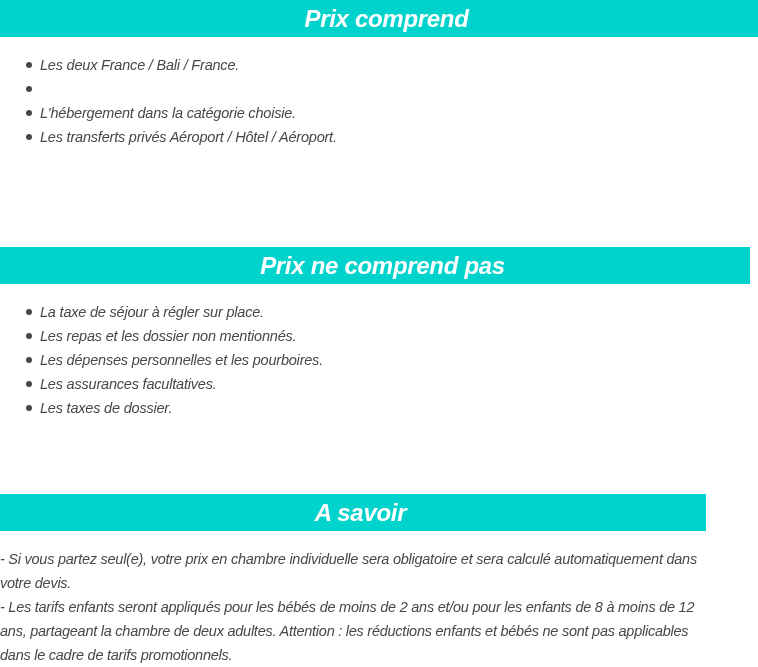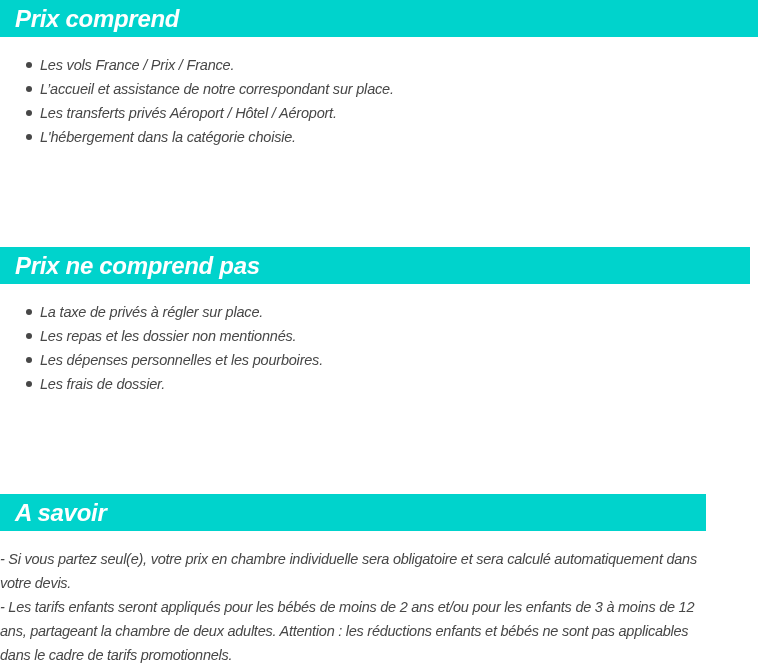--- a/index.html
+++ b/index.html
@@ -18,20 +18,21 @@
       height: 37px;
       background: #00d3cc;
       color: #ffffff;
       font-style: italic;
       font-weight: bold;
       font-size: 24px;
       line-height: 37px;
       padding-left: 15px;
       box-sizing: border-box;
       letter-spacing: -0.3px;
+      text-align: center;
     }
     .bullet-list {
       list-style: none;
       margin: 0;
       padding: 16px 0 0 24px;
     }
     .bullet-list li {
       position: relative;
       font-style: italic;
       font-size: 14.5px;
@@ -64,36 +65,37 @@
     .paragraph p {
       margin: 0;
     }
   </style>
 </head>
 <body>
 
 <div class="sec-1">
   <div class="section-header">Prix comprend</div>
   <ul class="bullet-list">
-    <li><span class="bullet"></span><span>Les vols France / Prix / France.</span></li>
-    <li><span class="bullet"></span><span>L’accueil et assistance de notre correspondant sur place.</span></li>
+    <li><span class="bullet"></span><span>Les deux France / Bali / France.</span></li>
+    <li><span class="bullet"></span></li>
+    <li><span class="bullet"></span><span>L'hébergement dans la catégorie choisie.</span></li>
     <li><span class="bullet"></span><span>Les transferts privés Aéroport / Hôtel / Aéroport.</span></li>
-    <li><span class="bullet"></span><span>L'hébergement dans la catégorie choisie.</span></li>
   </ul>
 </div>
 
 <div class="sec-2">
   <div class="section-header">Prix ne comprend pas</div>
   <ul class="bullet-list">
-    <li><span class="bullet"></span><span>La taxe de privés à régler sur place.</span></li>
+    <li><span class="bullet"></span><span>La taxe de séjour à régler sur place.</span></li>
     <li><span class="bullet"></span><span>Les repas et les dossier non mentionnés.</span></li>
     <li><span class="bullet"></span><span>Les dépenses personnelles et les pourboires.</span></li>
-    <li><span class="bullet"></span><span>Les frais de dossier.</span></li>
+    <li><span class="bullet"></span><span>Les assurances facultatives.</span></li>
+    <li><span class="bullet"></span><span>Les taxes de dossier.</span></li>
   </ul>
 </div>
 
 <div class="sec-3">
   <div class="section-header">A savoir</div>
   <div class="paragraph">
     <p>- Si vous partez seul(e), votre prix en chambre individuelle sera obligatoire et sera calculé automatiquement dans votre devis.</p>
-    <p>- Les tarifs enfants seront appliqués pour les bébés de moins de 2 ans et/ou pour les enfants de 3 à moins de 12 ans, partageant la chambre de deux adultes. Attention : les réductions enfants et bébés ne sont pas applicables dans le cadre de tarifs promotionnels.</p>
+    <p>- Les tarifs enfants seront appliqués pour les bébés de moins de 2 ans et/ou pour les enfants de 8 à moins de 12 ans, partageant la chambre de deux adultes. Attention : les réductions enfants et bébés ne sont pas applicables dans le cadre de tarifs promotionnels.</p>
   </div>
 </div>
 
 </body></html>

